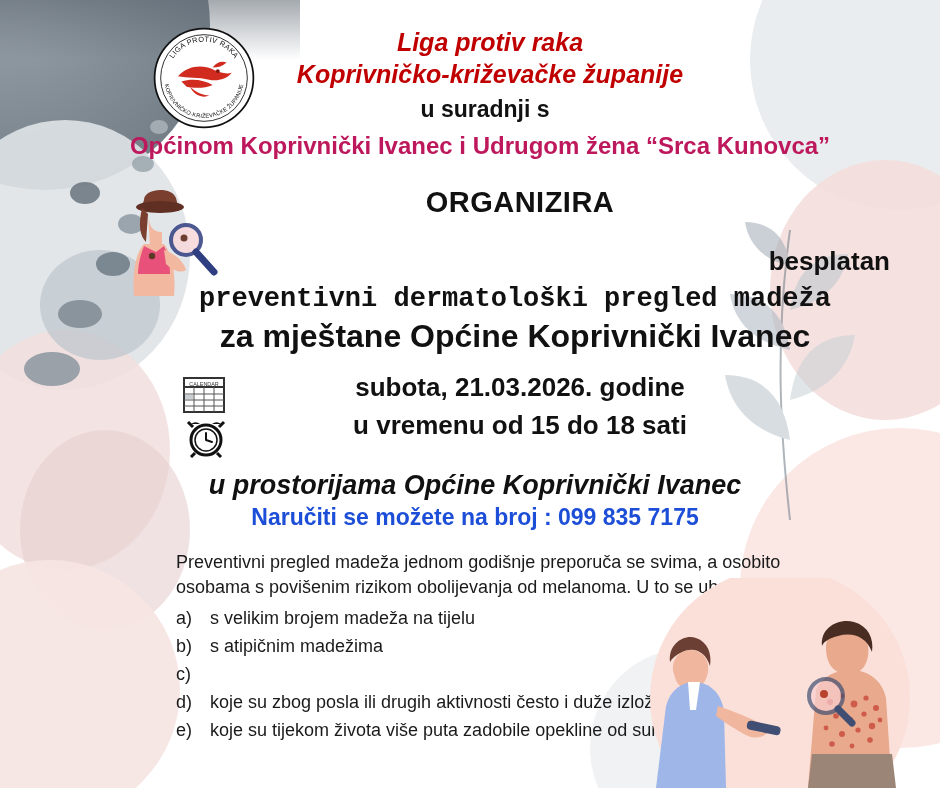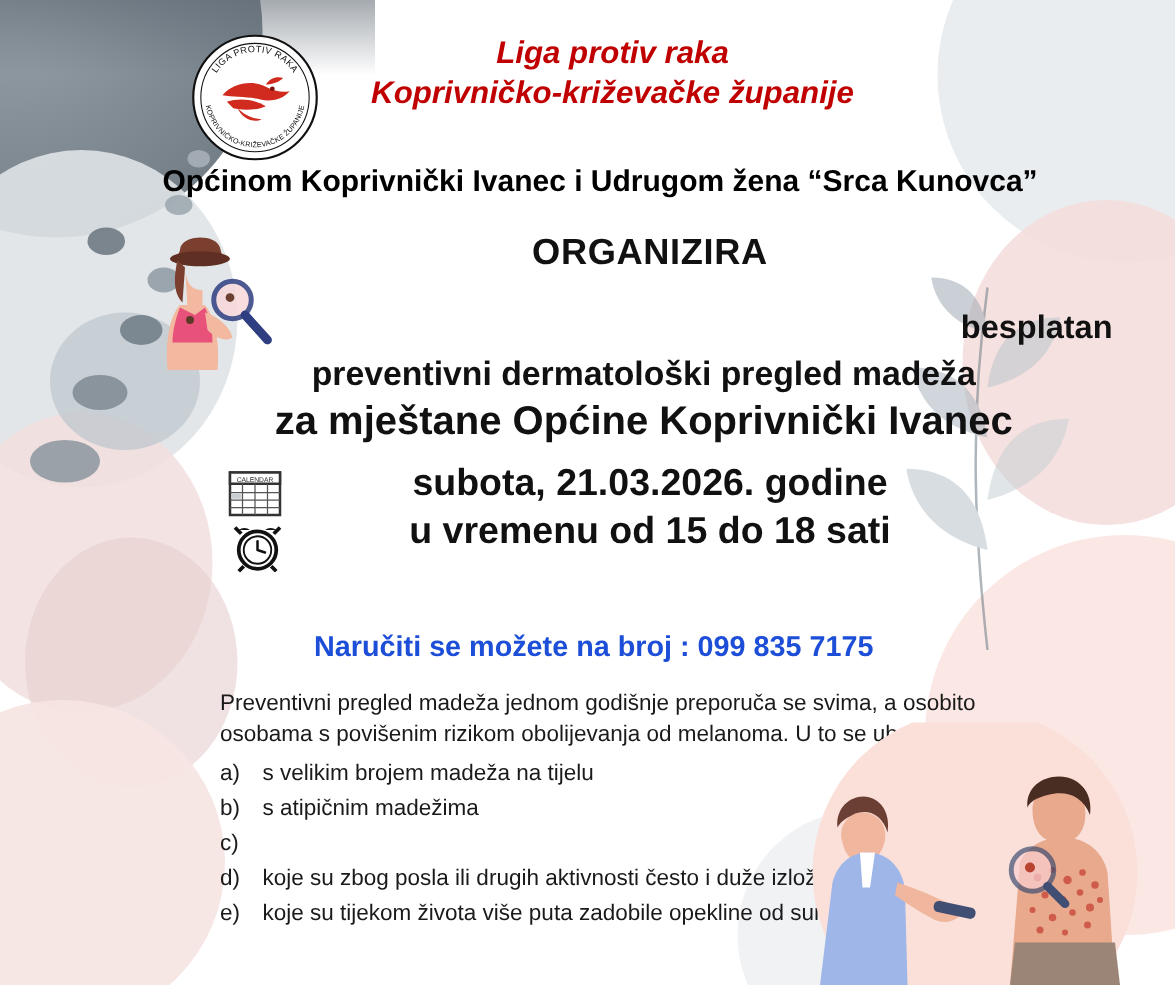--- a/index.html
+++ b/index.html
@@ -151,21 +151,21 @@
     font-weight: bold;
     font-size: 23px;
     line-height: 31px;
   }
   .sub2 {
     position: absolute;
     left: 40px;
     top: 130px;
     width: 880px;
     text-align: center;
-    color: #000000;
+    color: #be185d;
     font-weight: bold;
     font-size: 24px;
     line-height: 32px;
   }
   .organizira {
     position: absolute;
     left: 150px;
     top: 186px;
     width: 740px;
     text-align: center;
@@ -186,41 +186,42 @@
   }
   .pregled {
     position: absolute;
     left: 120px;
     top: 284px;
     width: 790px;
     text-align: center;
     color: #111;
     font-weight: bold;
     font-size: 27px;
+    font-family: Liberation Mono, monospace;
   }
   .zamjestane {
     position: absolute;
     left: 120px;
     top: 318px;
     width: 790px;
     text-align: center;
     color: #111;
     font-weight: bold;
     font-size: 32px;
   }
 
   .datebox {
     position: absolute;
     left: 240px;
     top: 368px;
     width: 560px;
     text-align: center;
     color: #111;
     font-weight: bold;
-    font-size: 30px;
+    font-size: 26px;
     line-height: 38px;
   }
   .icon-calendar {
     position: absolute;
     left: 182px;
     top: 374px;
     width: 44px;
     height: 40px;
   }
   .icon-clock {
@@ -353,20 +354,21 @@
       <path d="M44 70 C50 76 58 80 66 80 C60 84 48 80 44 70Z"></path>
       <circle cx="76" cy="52" r="2.2" fill="#7b140d"></circle>
     </g>
   </svg>
 
   <div class="headline">
     <div>Liga protiv raka</div>
     <div>Koprivničko-križevačke županije</div>
   </div>
 
+  <div class="sub1">u suradnji s</div>
   <div class="sub2">Općinom Koprivnički Ivanec i Udrugom žena “Srca Kunovca”</div>
 
   <div class="organizira">ORGANIZIRA</div>
 
   <div class="besplatan">besplatan</div>
   <div class="pregled">preventivni dermatološki pregled madeža</div>
   <div class="zamjestane">za mještane Općine Koprivnički Ivanec</div>
 
   <svg class="icon-calendar" viewBox="0 0 44 40">
     <rect x="2" y="4" width="40" height="34" fill="#ffffff" stroke="#333" stroke-width="2"></rect>
@@ -391,20 +393,21 @@
     <path d="M9 35 L5 39 M31 35 L35 39" stroke="#111" stroke-width="3" fill="none"></path>
     <path d="M5 6 a7 7 0 0 1 9 0 Z" fill="#111"></path>
     <path d="M26 6 a7 7 0 0 1 9 0 Z" fill="#111"></path>
   </svg>
 
   <div class="datebox">
     <div>subota,  21.03.2026. godine</div>
     <div>u vremenu od 15  do 18 sati</div>
   </div>
 
+  <div class="prostorije">u prostorijama  Općine Koprivnički Ivanec</div>
   <div class="naruciti">Naručiti se možete na broj : 099 835 7175</div>
 
   <div class="body-text">
     <p>Preventivni pregled madeža jednom godišnje preporuča se svima, a osobito osobama s povišenim rizikom obolijevanja od melanoma. U to se ubrajaju osobe;</p>
     <ul class="list">
       <li>
         <span class="mk">a)</span>
         <span>s velikim brojem madeža na tijelu</span>
       </li>
       <li>

